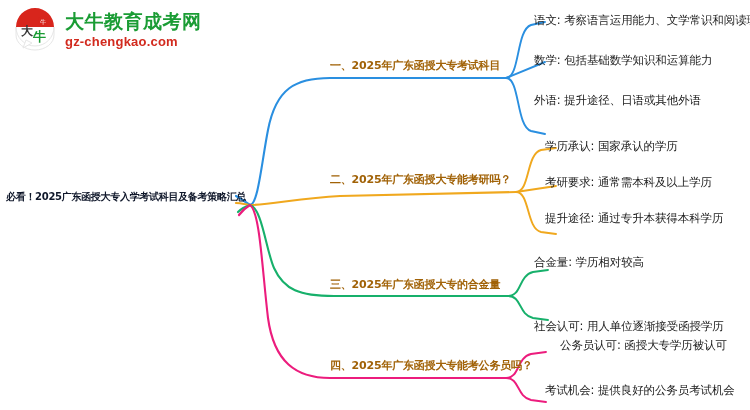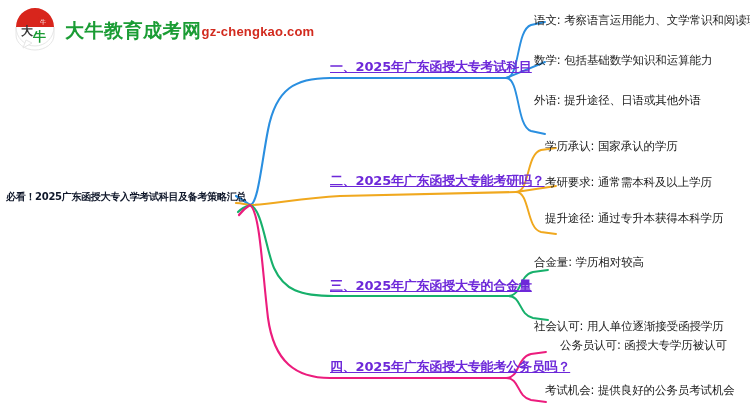--- a/index.html
+++ b/index.html
@@ -36,20 +36,21 @@
     gap: 7px;
   }
   .logo-mark {
     position: relative;
     width: 46px;
     height: 44px;
     flex: none;
   }
   .logo-text-wrap {
     display: flex;
+    flex-direction: column;
     justify-content: center;
     line-height: 1;
   }
   .logo-cn {
     font-size: 19px;
     font-weight: bold;
     color: #1a9c34;
     letter-spacing: 0.5px;
     font-family: "DejaVu Sans", "Liberation Sans", sans-serif;
   }
@@ -72,27 +73,26 @@
     font-weight: bold;
     color: #0f172a;
     letter-spacing: -0.3px;
     white-space: nowrap;
     font-family: "DejaVu Sans", "Liberation Sans", sans-serif;
   }
 
   
   .l1 {
     position: absolute;
-    font-size: 13px;
+    font-size: 11px;
     font-weight: bold;
-    color: #6d28d9;
+    color: #a16207;
     white-space: nowrap;
     letter-spacing: -0.2px;
     font-family: "DejaVu Sans", "Liberation Sans", sans-serif;
-    text-decoration: underline;
   }
 
   
   .l2 {
     position: absolute;
     font-size: 11.5px;
     color: #1b1b1b;
     white-space: nowrap;
     letter-spacing: -0.1px;
     font-family: "DejaVu Sans", "Liberation Sans", sans-serif;

